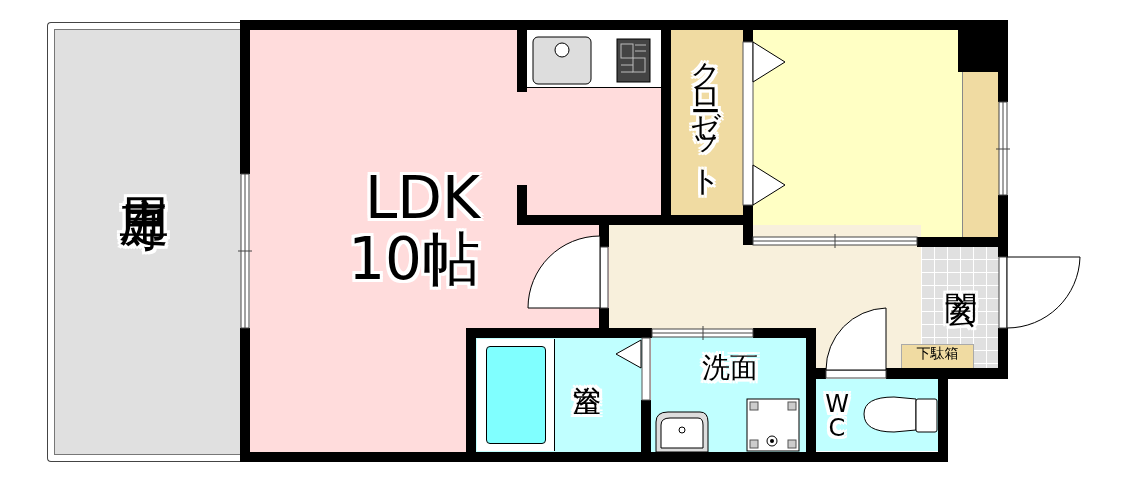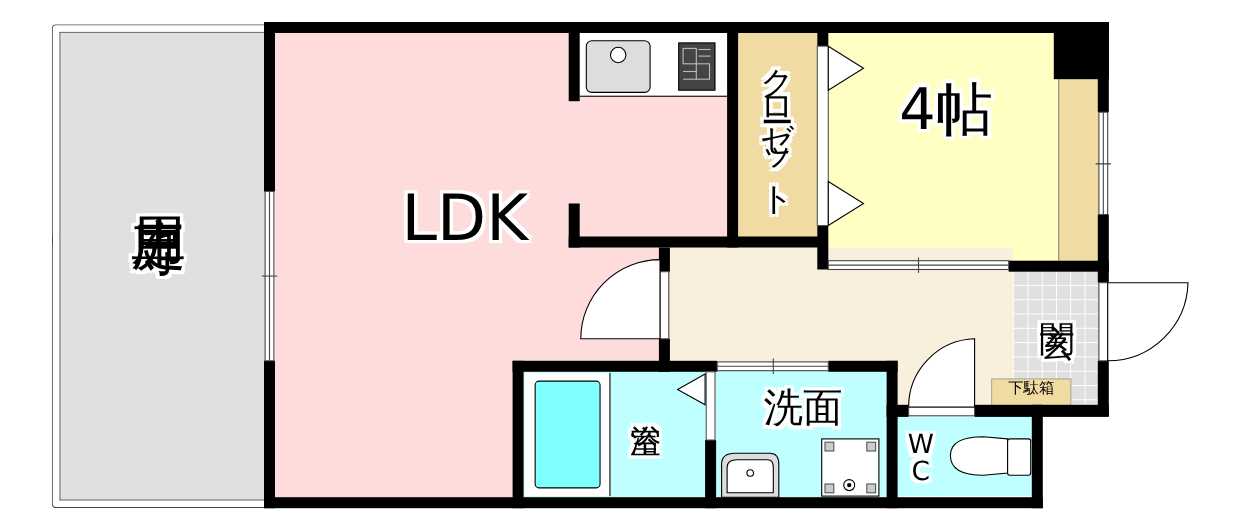--- a/index.html
+++ b/index.html
@@ -157,32 +157,32 @@
   <g>
     <rect x="999" y="257" width="8" height="71" fill="#fff" stroke="#444"></rect>
     <path d="M1007,257 L1080,257 A73,73 0 0 1 1007,328 Z" fill="#fff" stroke="#000"></path>
   </g>
 </svg>
 
 <div class="lbl vert" style="left:118px;top:160px;font-size:50px;letter-spacing:-2px;">専用庭</div>
 
 <div class="lbl" style="left:300px;top:168px;width:180px;font-size:58px;text-align:right;">
   <div>LDK</div>
+  <div>10帖</div>
 </div>
 
 <div class="lbl vert" style="left:690px;top:40px;font-size:30px;letter-spacing:-6px;">クローゼット</div>
 
 <div class="lbl" style="left:790px;top:73px;width:140px;font-size:52px;">
-  <div>4帖</div>
 </div>
 
 <div class="lbl vert" style="left:944px;top:268px;font-size:32px;">玄関</div>
 
 <div class="lbl" style="left:901px;top:346px;width:73px;font-size:14px;text-shadow:none;">下駄箱</div>
 
 <div class="lbl vert" style="left:572px;top:364px;font-size:28px;">浴室</div>
 
-<div class="lbl" style="left:680px;top:353px;width:100px;font-size:36px;">洗面</div>
+<div class="lbl" style="left:680px;top:353px;width:100px;font-size:28px;">洗面</div>
 
 <div class="lbl" style="left:822px;top:392px;width:30px;font-size:24px;line-height:1.0;">
   <div>W</div>
   <div>C</div>
 </div>
 
 </body></html>

